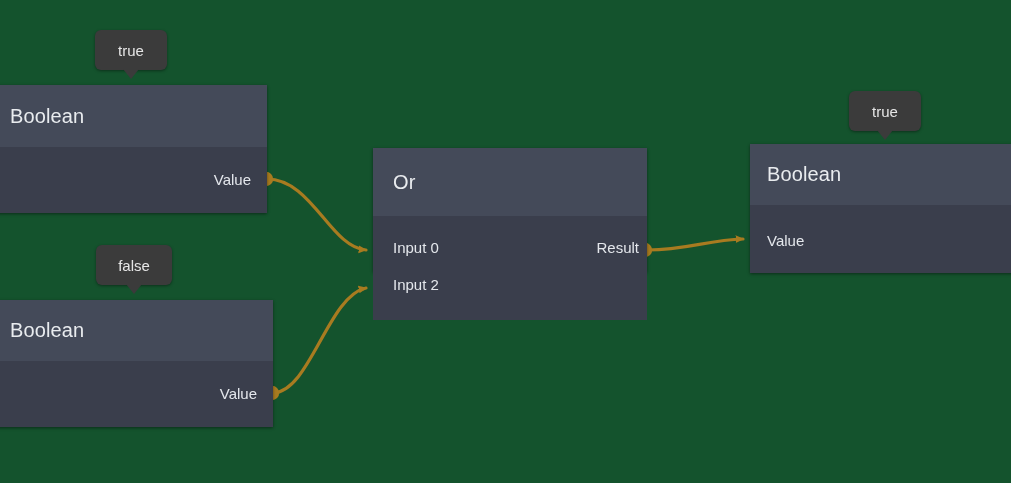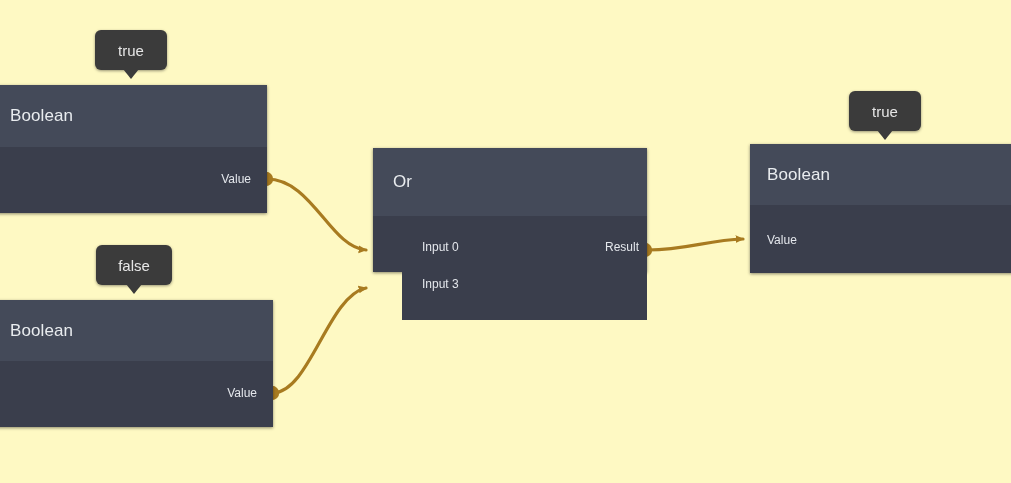--- a/index.html
+++ b/index.html
@@ -4,21 +4,21 @@
 <style>
   html, body {
     margin: 0;
     padding: 0;
     background: #1c1c1c;
   }
   #canvas {
     position: relative;
     width: 1011px;
     height: 483px;
-    background: #fef9c3;
+    background: #14532d;
     overflow: hidden;
     font-family: "Liberation Sans", sans-serif;
     -webkit-font-smoothing: antialiased;
   }
   #wires {
     position: absolute;
     left: 0; top: 0;
     width: 1011px;
     height: 483px;
     pointer-events: none;
@@ -30,42 +30,42 @@
     box-shadow: 0 1px 3px rgba(0,0,0,0.45);
   }
   .node-header {
     background: #444a59;
     display: flex;
     align-items: center;
     box-sizing: border-box;
   }
   .node-title {
     color: #e9ecef;
-    font-size: 17px;
+    font-size: 20px;
     font-weight: 400;
     letter-spacing: 0.1px;
     white-space: nowrap;
   }
   .node-body {
     position: relative;
     background: #3a3e4c;
     box-sizing: border-box;
   }
   .port-row {
     position: absolute;
     display: flex;
     align-items: center;
     height: 22px;
   }
   .port-row.out {
     justify-content: flex-end;
   }
   .port-label {
     color: #e4e7ec;
-    font-size: 12px;
+    font-size: 15px;
     font-weight: 400;
     white-space: nowrap;
   }
   
   .tooltip {
     position: absolute;
     background: #3b3b3b;
     border-radius: 6px;
     color: #e6e6e6;
     font-size: 15px;
@@ -138,26 +138,26 @@
       <div class="port-row out" style="right:16px; top:21px;">
         <span class="port-label">Value</span>
       </div>
     </div>
   </div>
 
   <div class="node" style="left:373px; top:148px; width:274px; height:124px;">
     <div class="node-header" style="height:68px; padding-left:20px;">
       <span class="node-title">Or</span>
     </div>
-    <div class="node-body" style="height:104px;margin-left:29px;">
+    <div class="node-body" style="height:104px;">
       <div class="port-row" style="left:20px; top:20px;">
         <span class="port-label">Input 0</span>
       </div>
       <div class="port-row" style="left:20px; top:57px;">
-        <span class="port-label">Input 3</span>
+        <span class="port-label">Input 2</span>
       </div>
       <div class="port-row out" style="right:8px; top:20px;">
         <span class="port-label">Result</span>
       </div>
     </div>
   </div>
 
   <div class="tooltip" style="left:849px; top:91px; width:72px; height:40px;">
     <span>true</span>
     <span class="tooltip-tail"></span>

